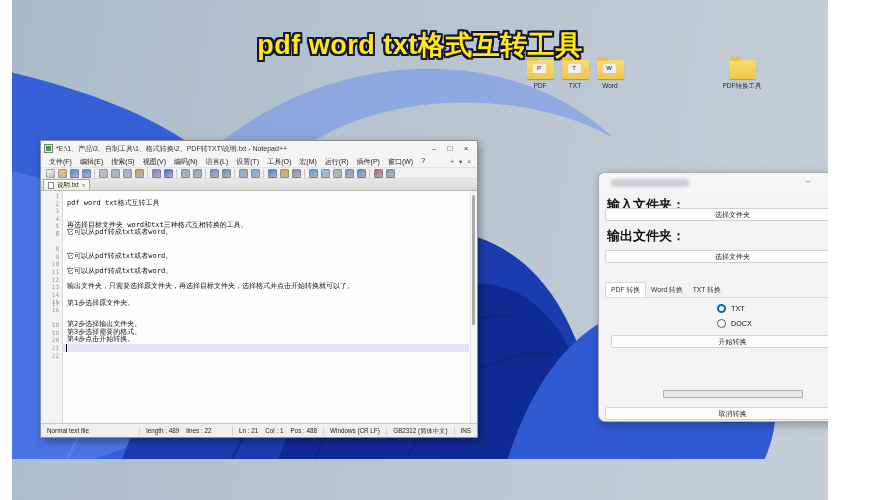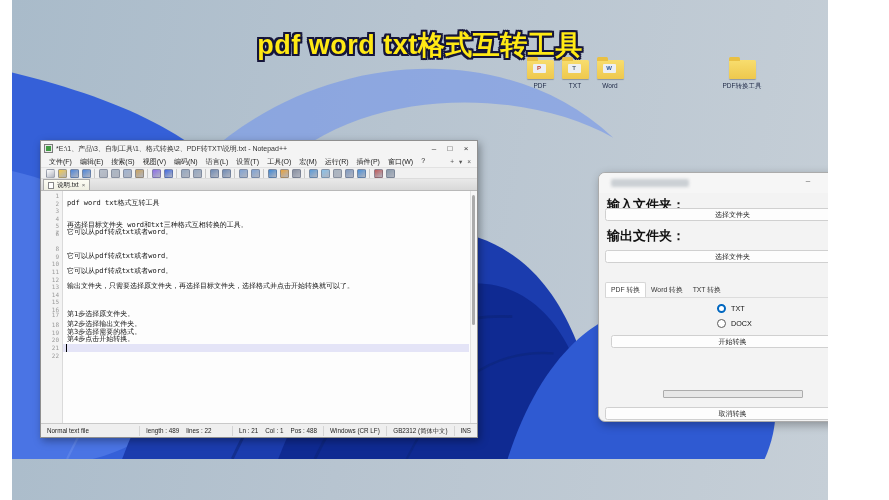--- a/index.html
+++ b/index.html
@@ -250,21 +250,21 @@
             <span class="ed-text"></span>
           </div>
           <div class="ed-row" style="top: 107.4px;">
             <span class="ed-num">15</span>
             <span class="ed-text"></span>
           </div>
           <div class="ed-row" style="top: 115px;">
             <span class="ed-num">16</span>
             <span class="ed-text"></span>
           </div>
-          <div class="ed-row" style="top: 120px;">
+          <div class="ed-row" style="top: 109px;">
             <span class="ed-num">17</span>
             <span class="ed-text">第1步选择原文件夹。</span>
           </div>
           <div class="ed-row" style="top: 130.2px;">
             <span class="ed-num">18</span>
             <span class="ed-text">第2步选择输出文件夹。</span>
           </div>
           <div class="ed-row" style="top: 137.8px;">
             <span class="ed-num">19</span>
             <span class="ed-text">第3步选择需要的格式。</span>

